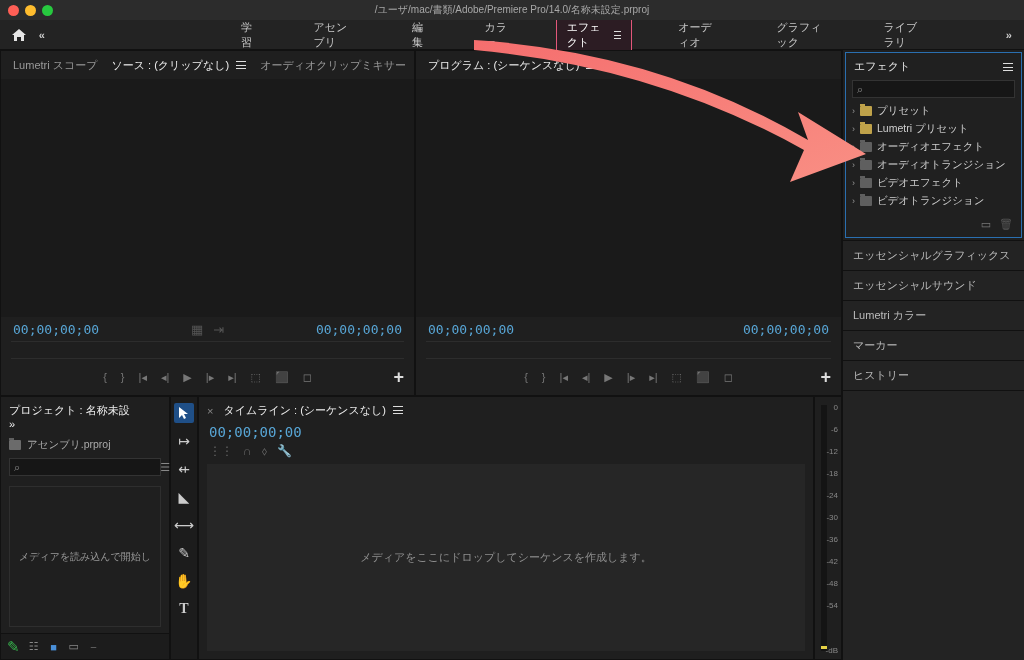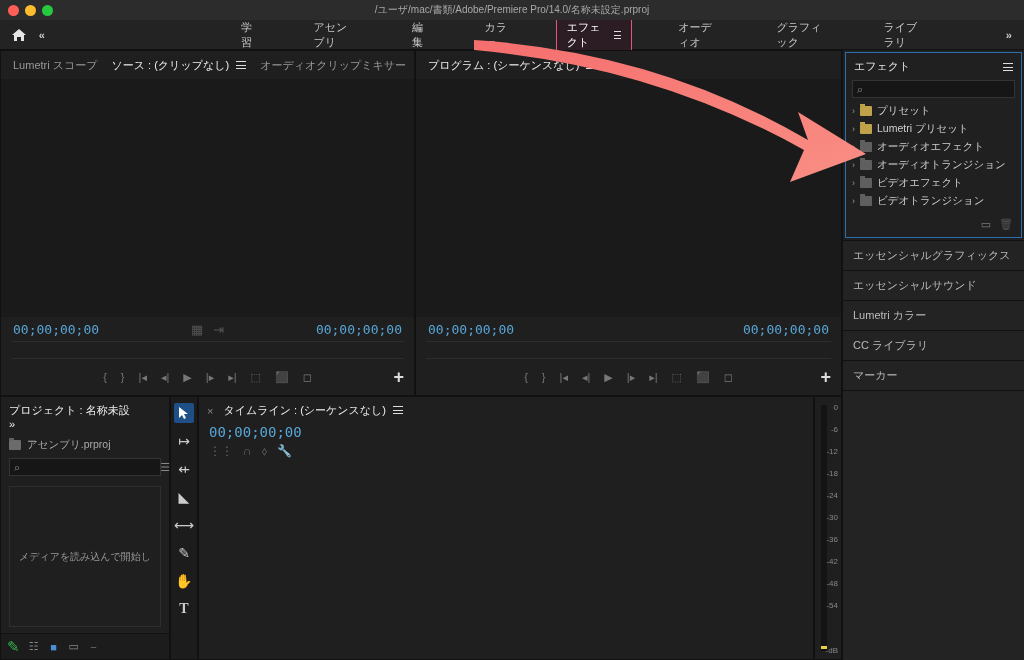--- a/index.html
+++ b/index.html
@@ -250,21 +250,20 @@
           </div>
       </div>
       <div class="effect-foot">
         <span>▭</span>
         <span style="color:#555">🗑</span>
       </div>
     </div>
     <div class="side-item">エッセンシャルグラフィックス</div>
     <div class="side-item">エッセンシャルサウンド</div>
     <div class="side-item">Lumetri カラー</div>
-    <div class="side-item">CC ライブラリ</div>
     <div class="side-item">マーカー</div>
     <div class="side-item">ヒストリー</div>
     <div class="side-item">情報</div>
   </div>
 </div>
 
 <div class="lower">
 
   <div class="project-panel">
     <div class="project-head">
@@ -314,20 +313,23 @@
         <span>タイムライン : (シーケンスなし)</span>
         <span class="hamburger ham"></span>
       </span>
     </div>
     <div class="tl-tc">00;00;00;00</div>
     <div class="tl-tools">
       <span>⋮⋮</span>
       <span>∩</span>
       <span>⬨</span>
       <span>🔧</span>
+    </div>
+    <div class="tl-body">
+      <span>メディアをここにドロップしてシーケンスを作成します。</span>
     </div>
   </div>
 
   <div class="meters">
     <div class="meter-track"></div>
     <div class="meter-yellow"></div>
     <span class="meter-label" style="top:6px">0</span>
     <span class="meter-label" style="top:28px">-6</span>
     <span class="meter-label" style="top:50px">-12</span>
     <span class="meter-label" style="top:72px">-18</span>

